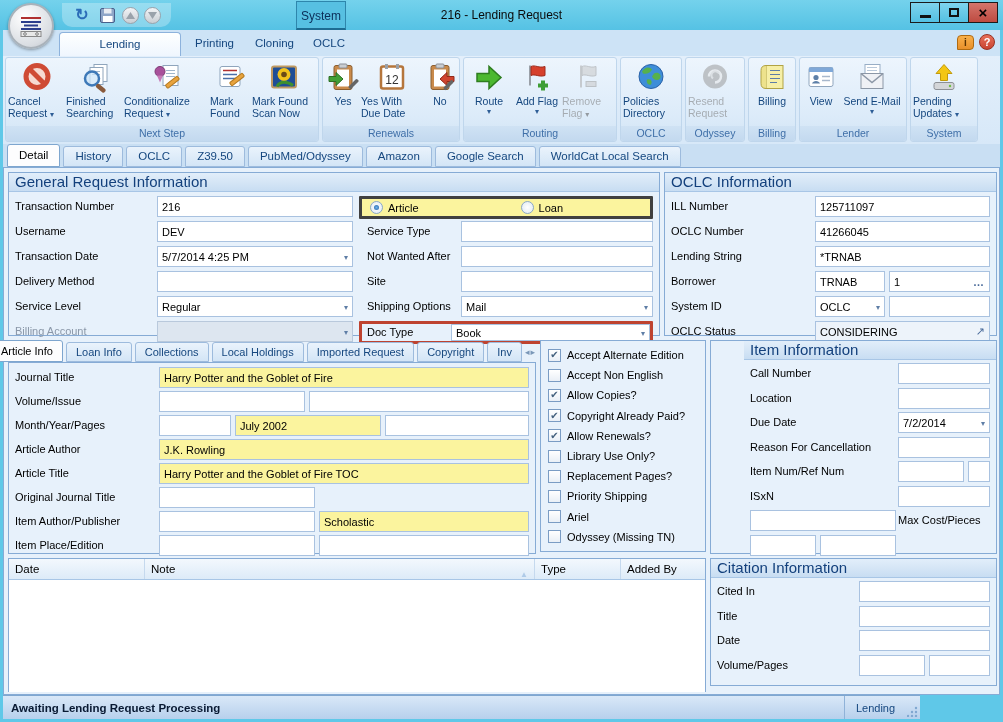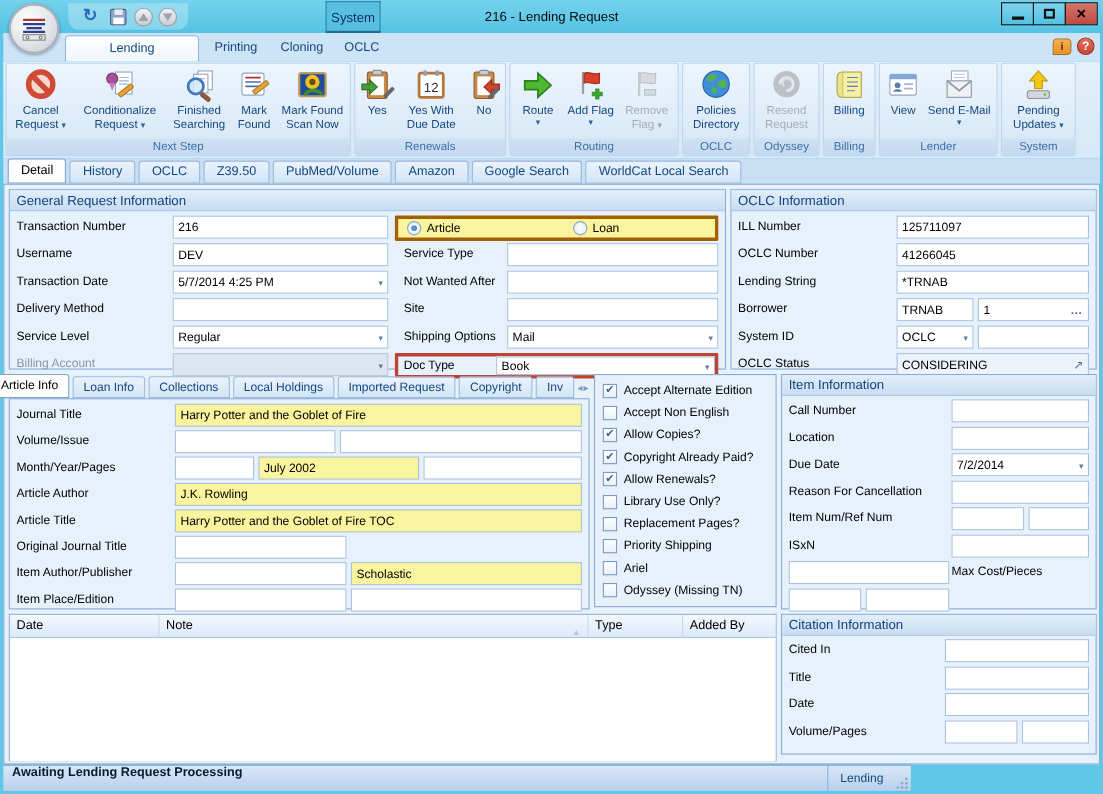--- a/index.html
+++ b/index.html
@@ -34,53 +34,53 @@
   .help-icons { position:absolute; right:8px; top:34px; display:flex; gap:5px; align-items:center; }
   .help-bubble { width:17px; height:15px; background:linear-gradient(#F9B04A,#E8902A); border:1px solid #B06A10; border-radius:4px 4px 4px 0;
                  color:#5A3200; font-weight:bold; font-size:10px; display:flex; align-items:center; justify-content:center; }
   .help-circle { width:16px; height:16px; border-radius:50%; background:linear-gradient(#E8705A,#C84432); border:1px solid #973021;
                  color:#fff; font-weight:bold; font-size:11px; display:flex; align-items:center; justify-content:center; }
 
   
   .ribbon { position:absolute; left:3px; top:56px; width:997px; height:88px; background:linear-gradient(#E3EFFB,#D7E8F8); display:flex; gap:3px; padding:1px 2px 2px 2px; }
   .rgroup { background:linear-gradient(#EDF5FD,#DCEBF9 70%,#D2E4F5); border:1px solid #BFD6EC; border-radius:3px; display:flex; flex-direction:column; }
   .rbtns { flex:1; display:flex; align-items:stretch; padding:1px 2px 0 2px; }
-  .rbtn { display:flex; flex-direction:column; align-items:center; padding-top:2px; border-radius:3px; color:#15477F; font-size:10.5px; text-align:center; line-height:1.15; cursor:default; }
+  .rbtn { display:flex; flex-direction:column; align-items:center; padding-top:2px; border-radius:3px; color:#15477F; font-size:10.5px; text-align:left; line-height:1.15; cursor:default; }
   .rbtn svg { flex:0 0 33px; }
   .rbtn .blabel { margin-top:1px; }
   .rbtn.disabled { opacity:.55; filter:grayscale(1); color:#6C7A89; }
   .dd { font-size:8px; color:#2E5E96; }
   .dd-below { font-size:8px; color:#2E5E96; line-height:1; margin-top:1px; }
   .glabel { height:15px; line-height:15px; text-align:center; background:linear-gradient(#CFE2F4,#C3D9EF); color:#3F6FA8; border-radius:0 0 3px 3px; font-size:10.5px; }
 
   
   .doc-tabstrip { position:absolute; left:3px; top:144px; width:997px; height:23px; background:#C9DFF3; display:flex; align-items:flex-end; padding-left:4px; }
   .dtab { height:21px; line-height:19px; padding:0 11px; margin-right:3px; color:#15477F; font-size:11.5px;
           background:linear-gradient(#EAF3FC,#D3E5F6); border:1px solid #9DBBDD; border-radius:3px 3px 0 0; }
   .dtab.active { background:#FDFDFE; color:#000; border-color:#7EA6CF; height:23px; line-height:21px; }
 
   
   .content { position:absolute; left:3px; top:167px; width:997px; height:528px; background:#E7F1FB; border:1px solid #86ABD5; }
   .panel { position:absolute; border:1px solid #86ABD5; background:#E7F1FB; }
-  .phead { height:19px; line-height:18px; padding-left:6px; background:linear-gradient(#E2EEFA,#C8DDF2); border-bottom:1px solid #A8C6E6; color:#13407C; font-size:12px; }
+  .phead { height:19px; line-height:18px; padding-left:6px; background:linear-gradient(#E2EEFA,#C8DDF2); border-bottom:1px solid #A8C6E6; color:#13407C; font-size:15px; }
   .flabel { line-height:21px; white-space:nowrap; overflow:hidden; }
   .flabel.gray { color:#8A97A8; }
   .field, input.tf { height:21px; border:1px solid #A9C2E0; background:#fff; font-family:"Liberation Sans",sans-serif; font-size:11px; padding:0 4px; width:100%; display:flex; align-items:center; }
   input.tf { display:inline-block; line-height:19px; }
   .ro { background:#EDF3FA; }
   .dis { background:#DDE6F0; border-color:#B9C9DC; }
   .yellow { background:#FBF49E !important; }
   .combo { position:relative; padding-right:16px; }
   .combo .arr { position:absolute; right:4px; top:6px; font-size:8px; color:#5E7EA6; }
   .fv { flex:1; overflow:hidden; white-space:nowrap; }
   .ell { color:#4A6B9A; font-weight:bold; letter-spacing:1px; }
   .extarrow { color:#4A6B9A; font-size:11px; }
 
   .ggrid { display:grid; grid-template-columns:140px 196px 10px 92px 1fr; grid-auto-rows:23px; row-gap:2px; column-gap:2px; padding:4px 6px; }
-  .radio-row { grid-column:4/6; margin-left:-8px; border:3px solid #a16207; background:#FBF49E; display:flex; align-items:center; border-radius:1px; }
+  .radio-row { grid-column:4/6; margin-left:-8px; border:3px solid #404040; background:#FBF49E; display:flex; align-items:center; border-radius:1px; }
   .radio-item { display:flex; align-items:center; gap:5px; }
   .radio { width:13px; height:13px; border-radius:50%; background:radial-gradient(#ffffff,#dfe9f2); border:1px solid #8AA8C8; position:relative; }
   .radio.sel::after { content:""; position:absolute; left:3px; top:3px; width:5px; height:5px; border-radius:50%; background:radial-gradient(#6FB3E8,#1F5FA8); }
   .redbox { grid-column:4/6; margin-left:-8px; border:3px solid #BE4330; display:flex; align-items:center; border-radius:1px; padding-left:5px; background:#E7F1FB; }
   .redbox .flabel { width:84px; line-height:17px; }
 
   .ogrid { display:grid; grid-template-columns:142px 1fr; grid-auto-rows:23px; row-gap:2px; column-gap:2px; padding:4px 6px; }
   .split { display:flex; gap:4px; }
 
   
@@ -101,22 +101,22 @@
   
   .igrid { display:grid; grid-template-columns:146px 1fr; grid-auto-rows:23px; row-gap:1.5px; column-gap:2px; padding:3px 6px; }
 
   
   .ntable { position:absolute; left:4px; top:390px; width:698px; height:134px; border:1px solid #86ABD5; background:#fff; }
   .nhead { display:grid; grid-template-columns:136px 390px 86px 1fr; height:21px; background:linear-gradient(#F3F8FD,#DDEBF8); border-bottom:1px solid #A8C6E6; }
   .nh { padding:0 6px; line-height:20px; border-right:1px solid #C5D9EE; position:relative; font-size:11.5px; }
   .sort { position:absolute; right:6px; top:6px; font-size:8px; color:#AFCBE8; }
 
   
-  .statusbar { position:absolute; left:3px; bottom:3px; width:825px; height:24px; background:linear-gradient(#D9E8F8,#B7D0EC);
-               border-top:1px solid #7FA7D0; display:flex; }
+  .statusbar { position:absolute; left:3px; bottom:3px; width:917px; height:24px; background:linear-gradient(#D9E8F8,#B7D0EC);
+               border-top:1px solid #7FA7D0; display:flex; align-items:center; }
   .status-text { flex:1; padding-left:8px; font-weight:bold; font-size:11.5px; color:#091A33; }
   .status-mode { width:62px; height:100%; border-left:1px solid #8FB2D8; display:flex; align-items:center; justify-content:center; color:#15477F; font-size:11px; }
   .grip { width:14px; height:100%; position:relative; }
   .grip svg { position:absolute; right:2px; bottom:2px; }
 </style>
 </head>
 <body>
 
 <div class="window">
 
@@ -184,43 +184,43 @@
 
     <div class="rgroup">
       <div class="rbtns">
         <div class="rbtn" style="width:58px">
           <svg width="32" height="32" viewBox="0 0 32 32">
             <circle cx="16" cy="15" r="11" fill="#F6DAD2" stroke="#CF4B35" stroke-width="5"></circle>
             <rect x="4" y="12.5" width="24" height="5" fill="#CF4B35" transform="rotate(45 16 15)"></rect>
           </svg>
           <div class="blabel"><span>Cancel Request</span> <span class="dd">▾</span></div>
         </div>
+        <div class="rbtn" style="width:58px">
+          <svg width="32" height="32" viewBox="0 0 32 32">
+            <rect x="15" y="3" width="13" height="17" fill="#FFF" stroke="#8FA5BC"></rect>
+            <rect x="11" y="6" width="13" height="17" fill="#FFF" stroke="#8FA5BC"></rect>
+            <line x1="13" y1="10" x2="21" y2="10" stroke="#9FB6CC"></line>
+              <line x1="13" y1="13" x2="21" y2="13" stroke="#9FB6CC"></line>
+            <circle cx="13" cy="17" r="7" fill="#CDE6F9" fill-opacity=".75" stroke="#3E79B8" stroke-width="2.5"></circle>
+            <rect x="18" y="22" width="11" height="4.5" rx="2" fill="#8A5A3B" transform="rotate(38 19 23)"></rect>
+          </svg>
+          <div class="blabel"><span>Finished Searching</span></div>
+        </div>
         <div class="rbtn" style="width:86px">
           <svg width="32" height="32" viewBox="0 0 32 32">
             <rect x="12" y="4" width="15" height="20" fill="#FFF" stroke="#8FA5BC"></rect>
             <line x1="15" y1="9" x2="24" y2="9" stroke="#9FB6CC"></line>
               <line x1="15" y1="12" x2="24" y2="12" stroke="#9FB6CC"></line>
               <line x1="15" y1="15" x2="24" y2="15" stroke="#9FB6CC"></line>
             <circle cx="9" cy="10" r="5" fill="#A8519B" stroke="#7E3A74"></circle>
             <path d="M6 14 l3 7 3-7 z" fill="#C77BB8"></path>
             <rect x="14" y="19" width="15" height="4" rx="1" fill="#E8A33D" stroke="#B57A20" transform="rotate(-38 21 21)"></rect>
           </svg>
           <div class="blabel"><span>Conditionalize Request</span> <span class="dd">▾</span></div>
         </div>
-        <div class="rbtn" style="width:58px">
-          <svg width="32" height="32" viewBox="0 0 32 32">
-            <rect x="15" y="3" width="13" height="17" fill="#FFF" stroke="#8FA5BC"></rect>
-            <rect x="11" y="6" width="13" height="17" fill="#FFF" stroke="#8FA5BC"></rect>
-            <line x1="13" y1="10" x2="21" y2="10" stroke="#9FB6CC"></line>
-              <line x1="13" y1="13" x2="21" y2="13" stroke="#9FB6CC"></line>
-            <circle cx="13" cy="17" r="7" fill="#CDE6F9" fill-opacity=".75" stroke="#3E79B8" stroke-width="2.5"></circle>
-            <rect x="18" y="22" width="11" height="4.5" rx="2" fill="#8A5A3B" transform="rotate(38 19 23)"></rect>
-          </svg>
-          <div class="blabel"><span>Finished Searching</span></div>
-        </div>
         <div class="rbtn" style="width:42px">
           <svg width="32" height="32" viewBox="0 0 32 32">
             <rect x="5" y="5" width="20" height="20" rx="2" fill="#FFF" stroke="#8FA5BC"></rect>
             <line x1="8" y1="9" x2="22" y2="9" stroke="#B03030" stroke-width="1.5"></line>
             <line x1="8" y1="13" x2="22" y2="13" stroke="#4A6FA8" stroke-width="1.5"></line>
             <line x1="8" y1="17" x2="22" y2="17" stroke="#4A6FA8" stroke-width="1.5"></line>
             <rect x="14" y="16" width="16" height="4" rx="1" fill="#E8A33D" stroke="#B57A20" transform="rotate(-38 22 18)"></rect>
           </svg>
           <div class="blabel"><span>Mark Found</span></div>
         </div>
@@ -390,21 +390,21 @@
       </div>
       <div class="glabel">System</div>
     </div>
   </div>
 
   <div class="doc-tabstrip">
     <div class="dtab active">Detail</div>
     <div class="dtab">History</div>
     <div class="dtab">OCLC</div>
     <div class="dtab">Z39.50</div>
-    <div class="dtab">PubMed/Volume</div>
+    <div class="dtab">PubMed/Odyssey</div>
     <div class="dtab">Amazon</div>
     <div class="dtab">Google Search</div>
     <div class="dtab">WorldCat Local Search</div>
   </div>
 
   <div class="content">
 
     <div class="panel" style="left:4px; top:4px; width:652px; height:164px;">
       <div class="phead">General Request Information</div>
       <div class="ggrid">
@@ -600,21 +600,21 @@
       <div class="flag">
         <span class="cb"></span>
         <span>Ariel</span>
         </div>
       <div class="flag">
         <span class="cb"></span>
         <span>Odyssey (Missing TN)</span>
         </div>
     </div>
 
-    <div class="panel" style="left:706px; top:172px; width:287px; height:214px;">
+    <div class="panel" style="left:706px; top:172px; width:287px; height:214px;padding-left:33px;">
       <div class="phead">Item Information</div>
       <div class="igrid">
         <div class="flabel">Call Number</div>
         <input class="tf" value="" style="">
 
         <div class="flabel">Location</div>
         <input class="tf" value="" style="">
 
         <div class="flabel">Due Date</div>
         <div class="field combo">

